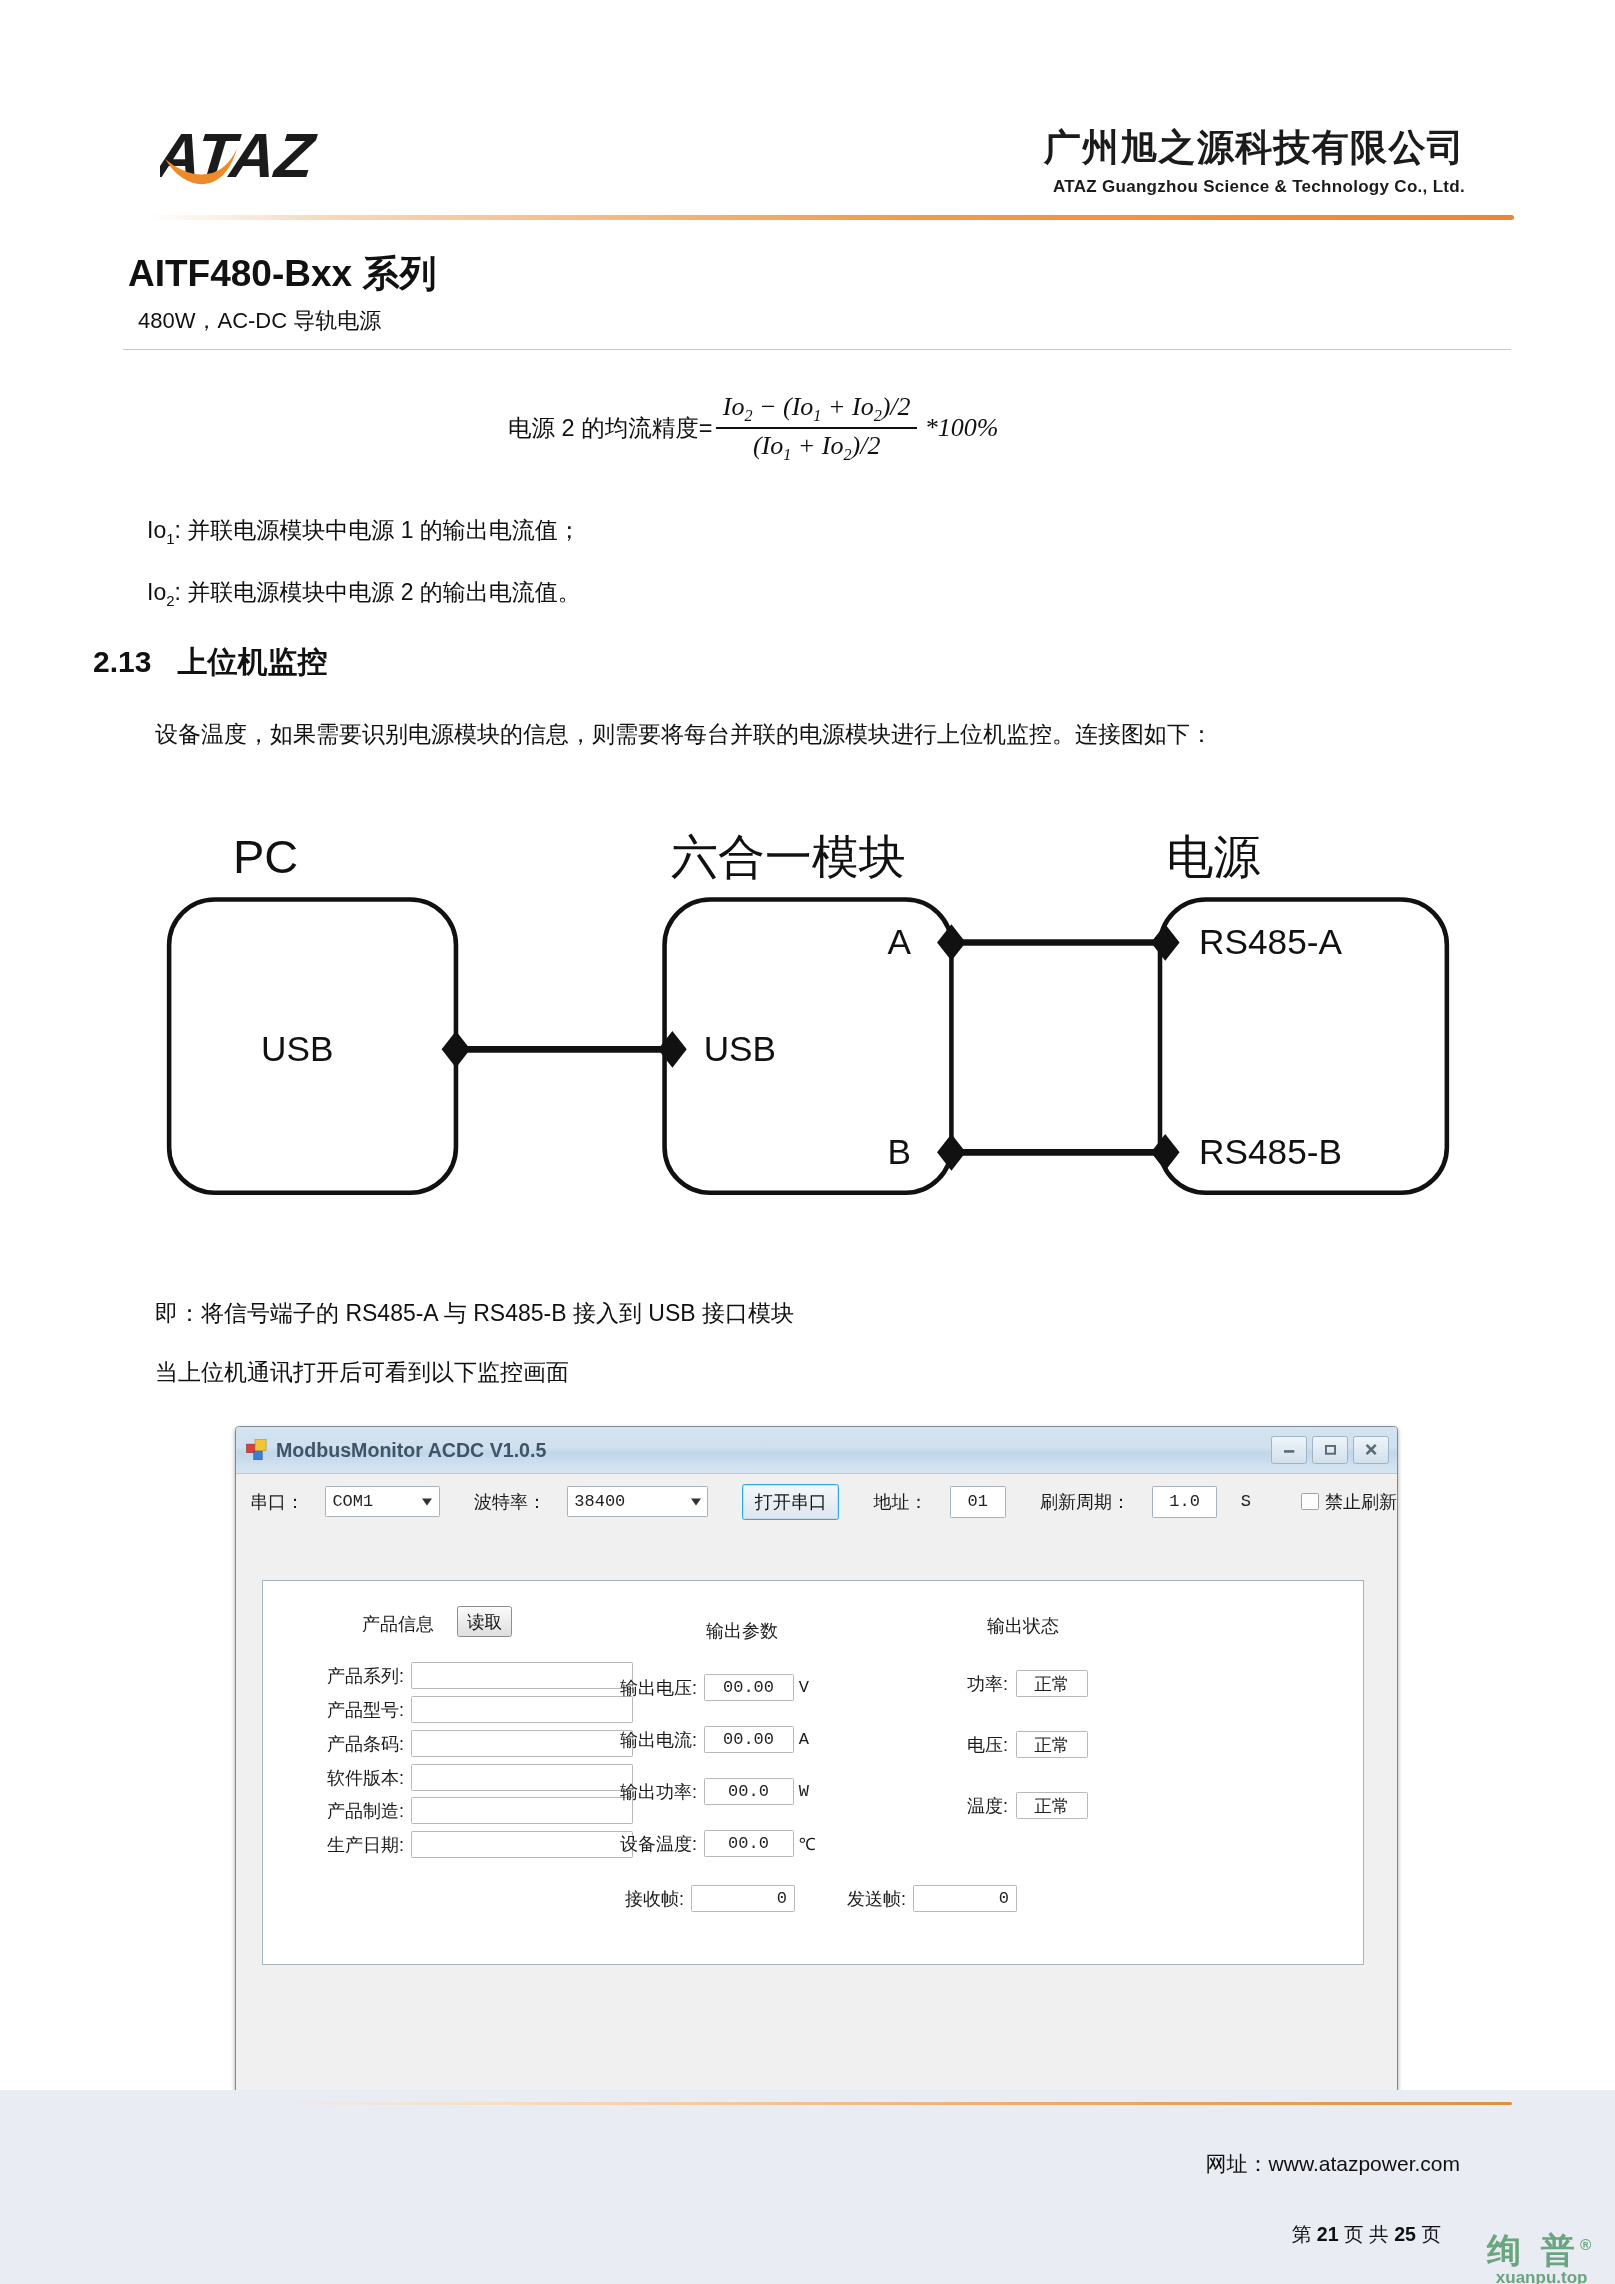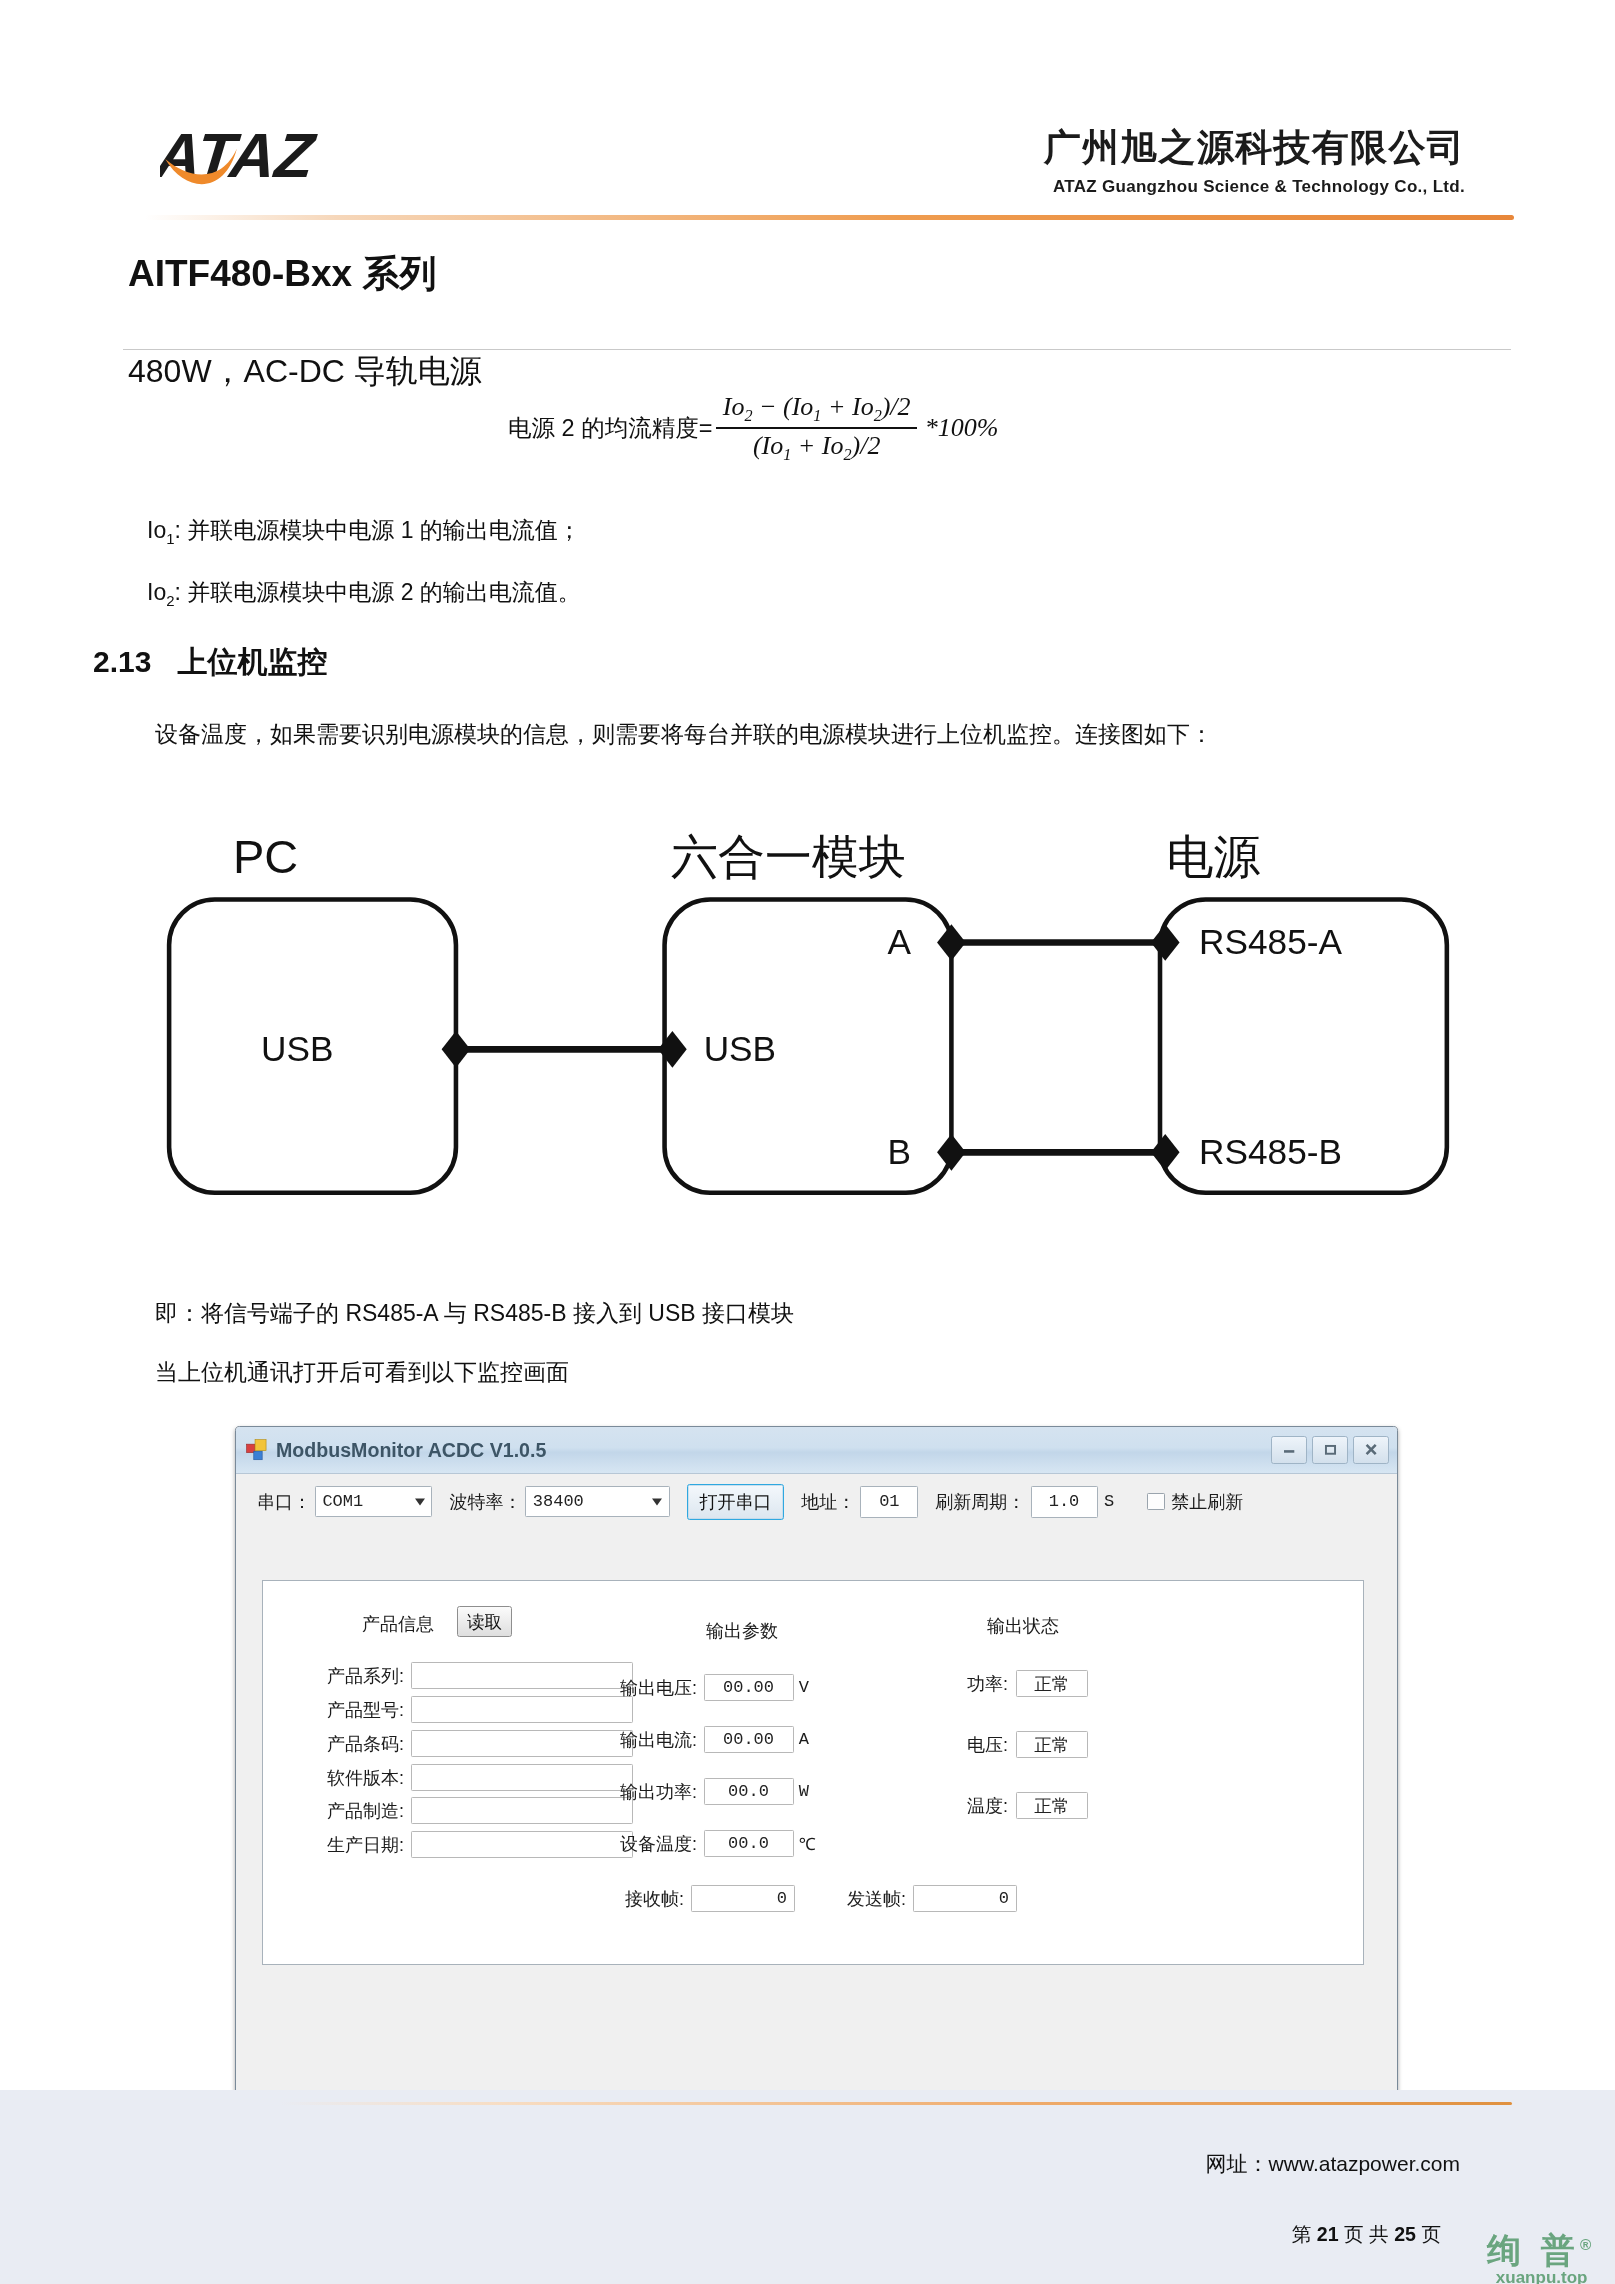--- a/index.html
+++ b/index.html
@@ -30,22 +30,22 @@
     position:absolute; left:145px; top:215px; width:1369px; height:4.6px;
     background:linear-gradient(to right,#ffffff 0%,#f6d7ba 14%,#ef9c4f 55%,#e8873a 100%);
     border-radius:2.6px;
   }
 
   .doc-title {
     position:absolute; left:128px; top:249px;
     font-size:37px; font-weight:bold; color:#111; white-space:nowrap;
   }
   .doc-sub {
-    position:absolute; left:128px; top:306px;
-    font-size:32px; color:#111; white-space:nowrap;margin-top:44px;
+    position:absolute; left:138px; top:306px;
+    font-size:22px; color:#111; white-space:nowrap;
   }
   .title-rule {
     position:absolute; left:123px; top:349px; width:1388px; height:1.3px;
     background:#c9c9c9;
   }
 
   
   .formula {
     position:absolute; left:508px; top:391px;
     display:flex; align-items:center;
@@ -109,21 +109,21 @@
   .winbtn {
     width:34px; height:26px;
     background:linear-gradient(to bottom,#eef4fa,#d3e0ec);
     border:0.7px solid #9fb4c6; border-radius:2.6px;
     display:flex; align-items:center; justify-content:center;
   }
   .winbtn svg { display:block; }
 
   .toolbar {
     position:relative; height:55px;
-    display:flex; align-items:center; padding-left:21px; gap:0;
+    display:flex; align-items:center; padding-left:14px; gap:17px;
     background:#f0f0f0;
   }
   .tb-label { font-size:18px; color:#1b1b1b; white-space:nowrap; }
   .combo {
     position:relative; display:inline-flex; align-items:center;
     height:29px; background:#fff; border:0.7px solid #a8b2bb; border-radius:1.3px;
     padding:0 26px 0 6.5px; margin-left:3.9px;
   }
   .combo .cv { font-size:17px; color:#222; font-family:"Liberation Mono","DejaVu Sans Mono",monospace; }
   .combo .arrow {

